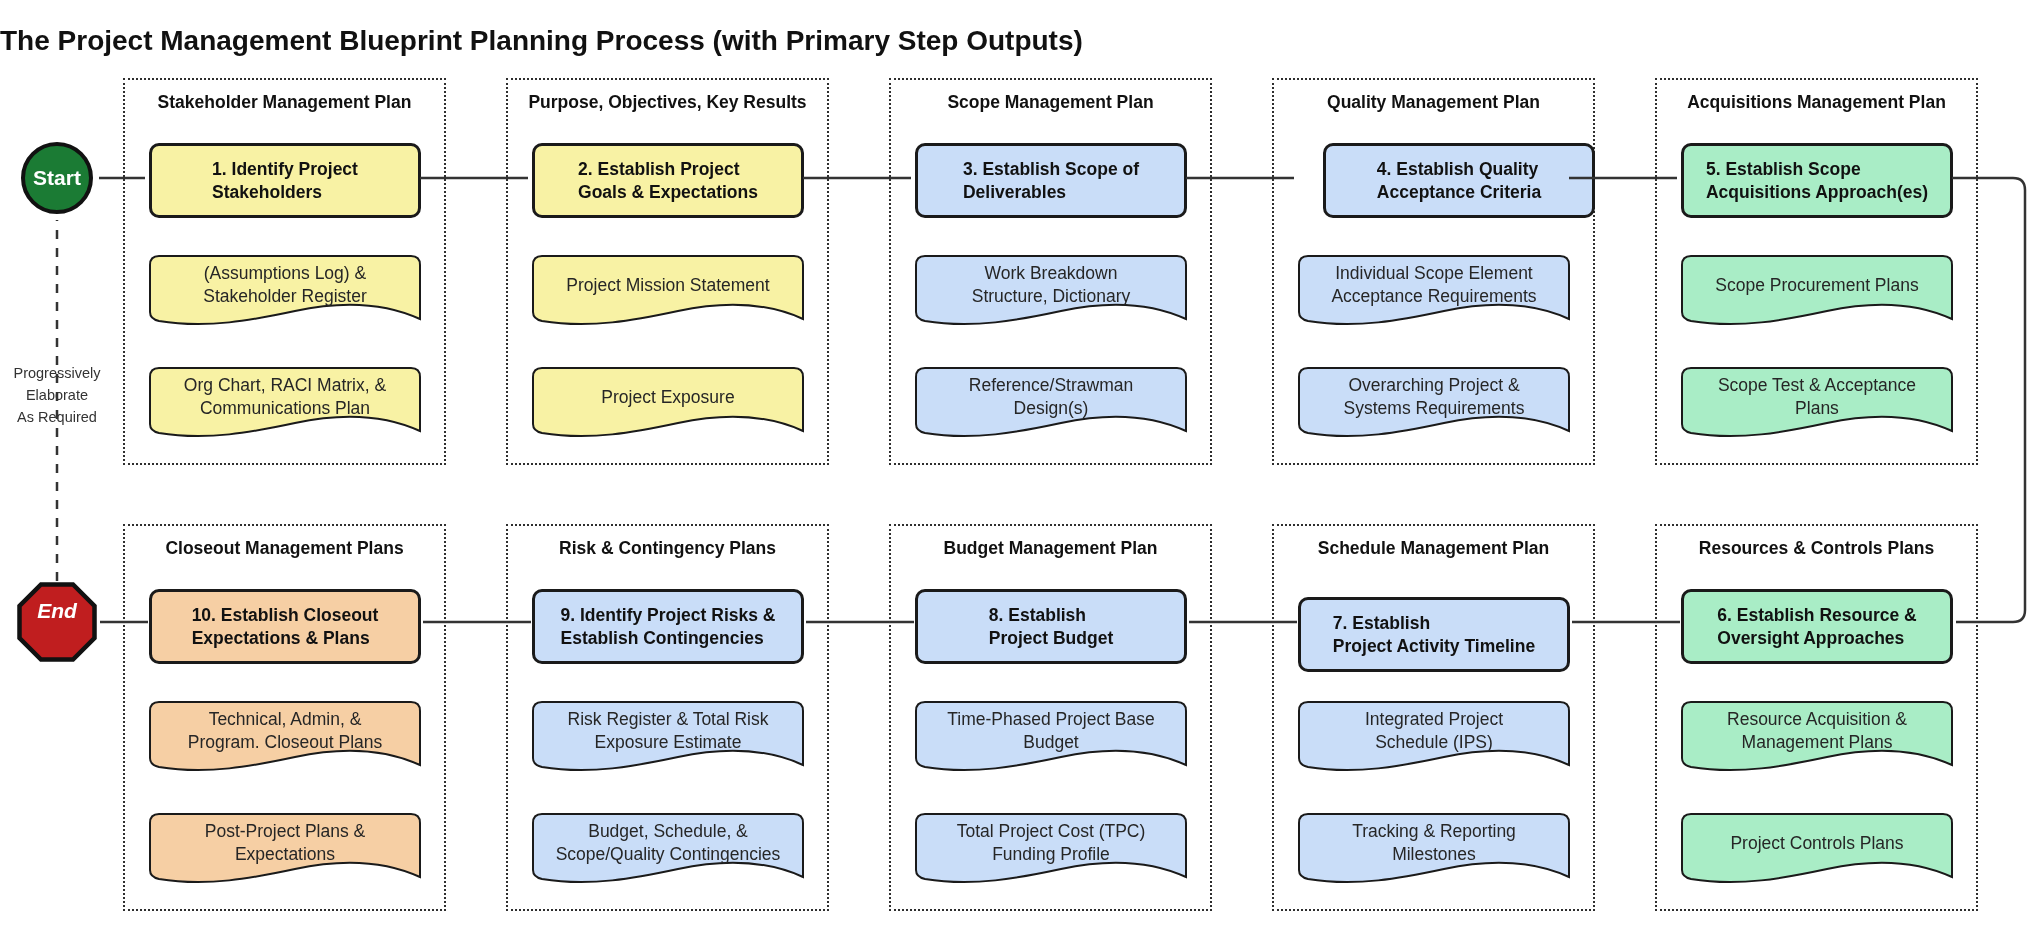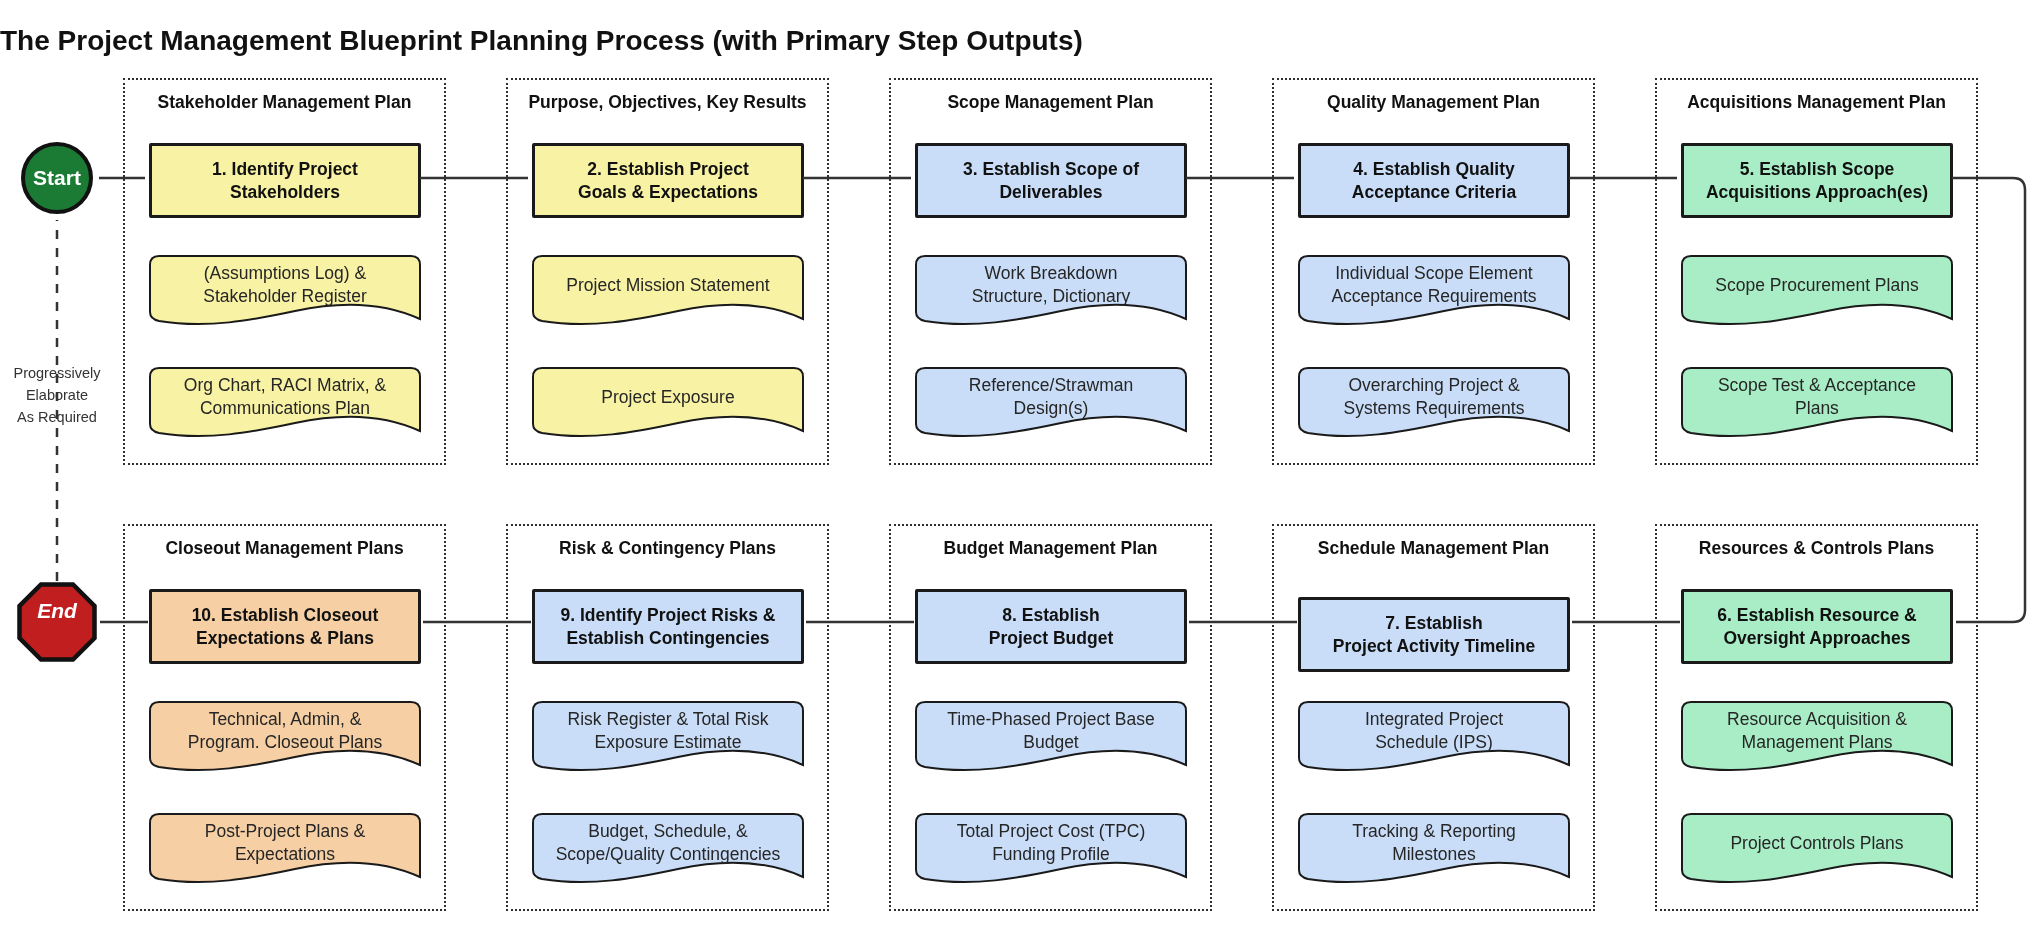--- a/index.html
+++ b/index.html
@@ -17,22 +17,22 @@
     background:#ffffff;box-sizing:border-box;
   }
   .r0{top:78px;}  .r1{top:524px;}
   .c0{left:123px;} .c1{left:506px;} .c2{left:889px;} .c3{left:1272px;} .c4{left:1655px;}
   .group-title{
     position:absolute;top:12px;left:0;right:0;margin:0;text-align:center;
     font-size:17.5px;font-weight:bold;color:#111;
   }
   .step-box{
     position:absolute;left:24px;top:63px;width:272px;height:75px;box-sizing:border-box;
-    border:3px solid #1a1a1a;border-radius:2px;
-    display:flex;align-items:center;justify-content:center;text-align:center;
+    border:3px solid #1a1a1a;border-radius:10px;
+    display:flex;align-items:center;justify-content:center;
     font-size:17.5px;font-weight:bold;line-height:1.3;white-space:pre-line;color:#111;
   }
   .doc{position:absolute;left:24px;width:272px;height:78px;}
   .doc-1{top:175px;} .doc-2{top:287px;}
   .doc-shape{position:absolute;inset:0;width:272px;height:78px;overflow:visible;}
   .doc-shape use{stroke:#1a1a1a;stroke-width:2;}
   .doc-label{
     position:absolute;left:6px;right:6px;top:0;height:60px;
     display:flex;align-items:center;justify-content:center;text-align:center;
     font-size:17.5px;line-height:1.3;white-space:pre-line;color:#262626;
@@ -121,21 +121,21 @@
       <svg class="doc-shape" viewBox="0 0 272 78" preserveAspectRatio="none">
           <use href="#docshape" fill="#C9DDF8"></use>
         </svg>
       <span class="doc-label">Reference/Strawman
 Design(s)</span>
     </div>
   </section>
 
   <section class="group r0 c3">
     <h2 class="group-title">Quality Management Plan</h2>
-    <div class="step-box" style="background-color: rgb(201, 221, 248);">4. Establish Quality
+    <div class="step-box" style="background-color: rgb(201, 221, 248); margin-left: 25px;">4. Establish Quality
 Acceptance Criteria</div>
     <div class="doc doc-2">
       <svg class="doc-shape" viewBox="0 0 272 78" preserveAspectRatio="none">
           <use href="#docshape" fill="#C9DDF8"></use>
         </svg>
       <span class="doc-label">Overarching Project &amp;
 Systems Requirements</span>
     </div>
     <div class="doc doc-1">
       <svg class="doc-shape" viewBox="0 0 272 78" preserveAspectRatio="none">

